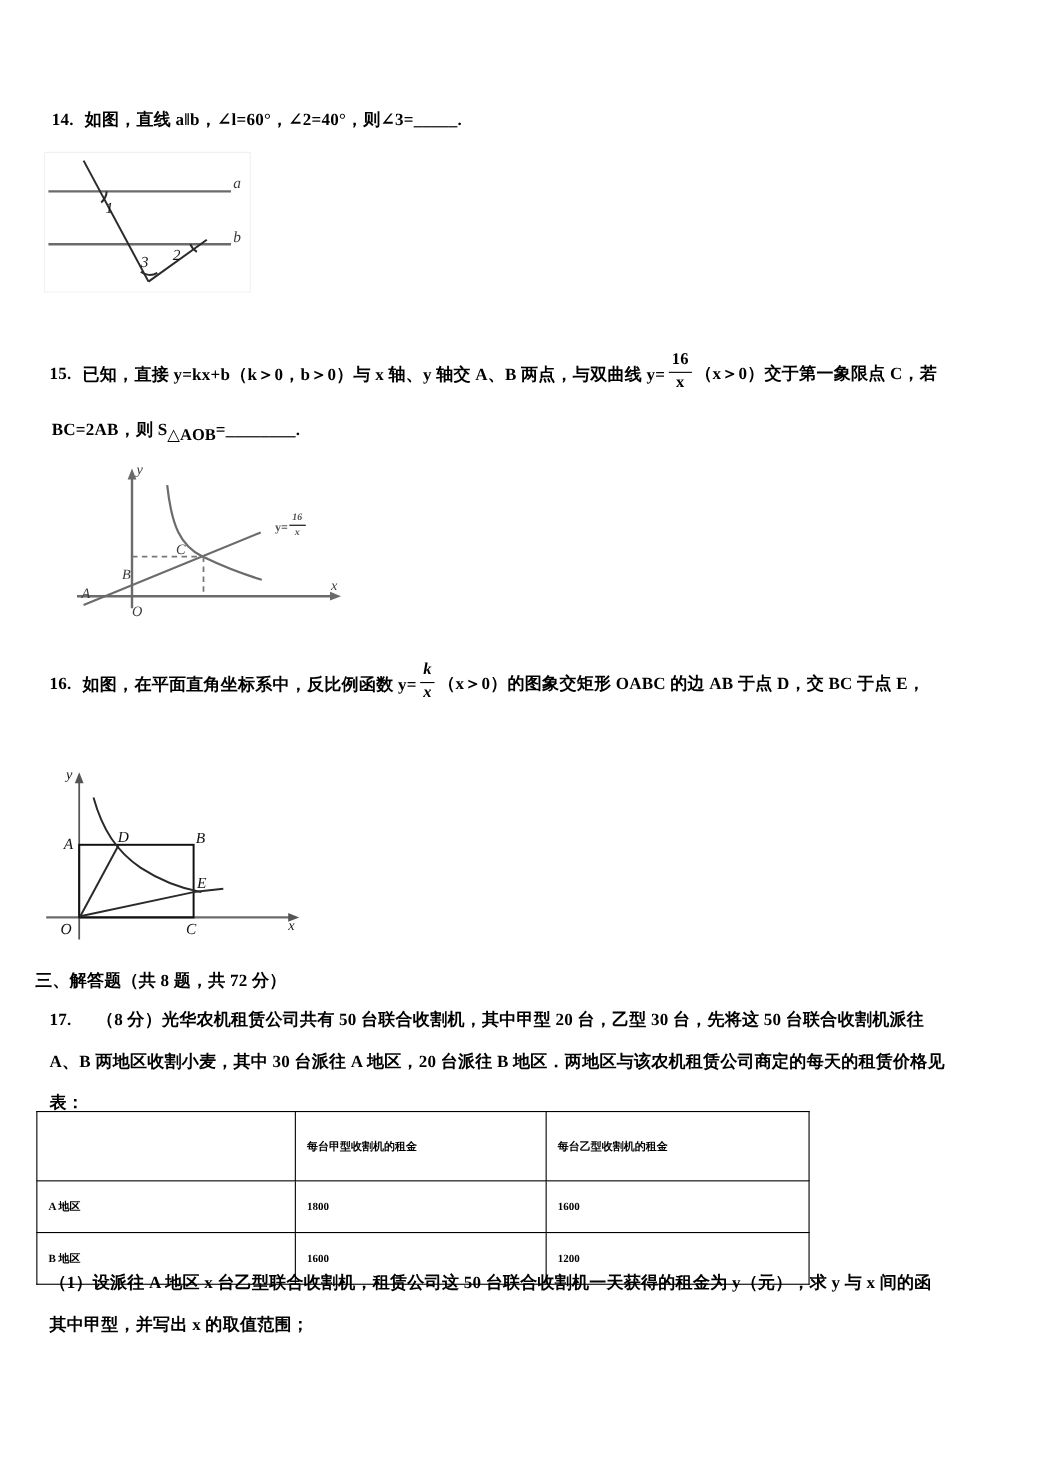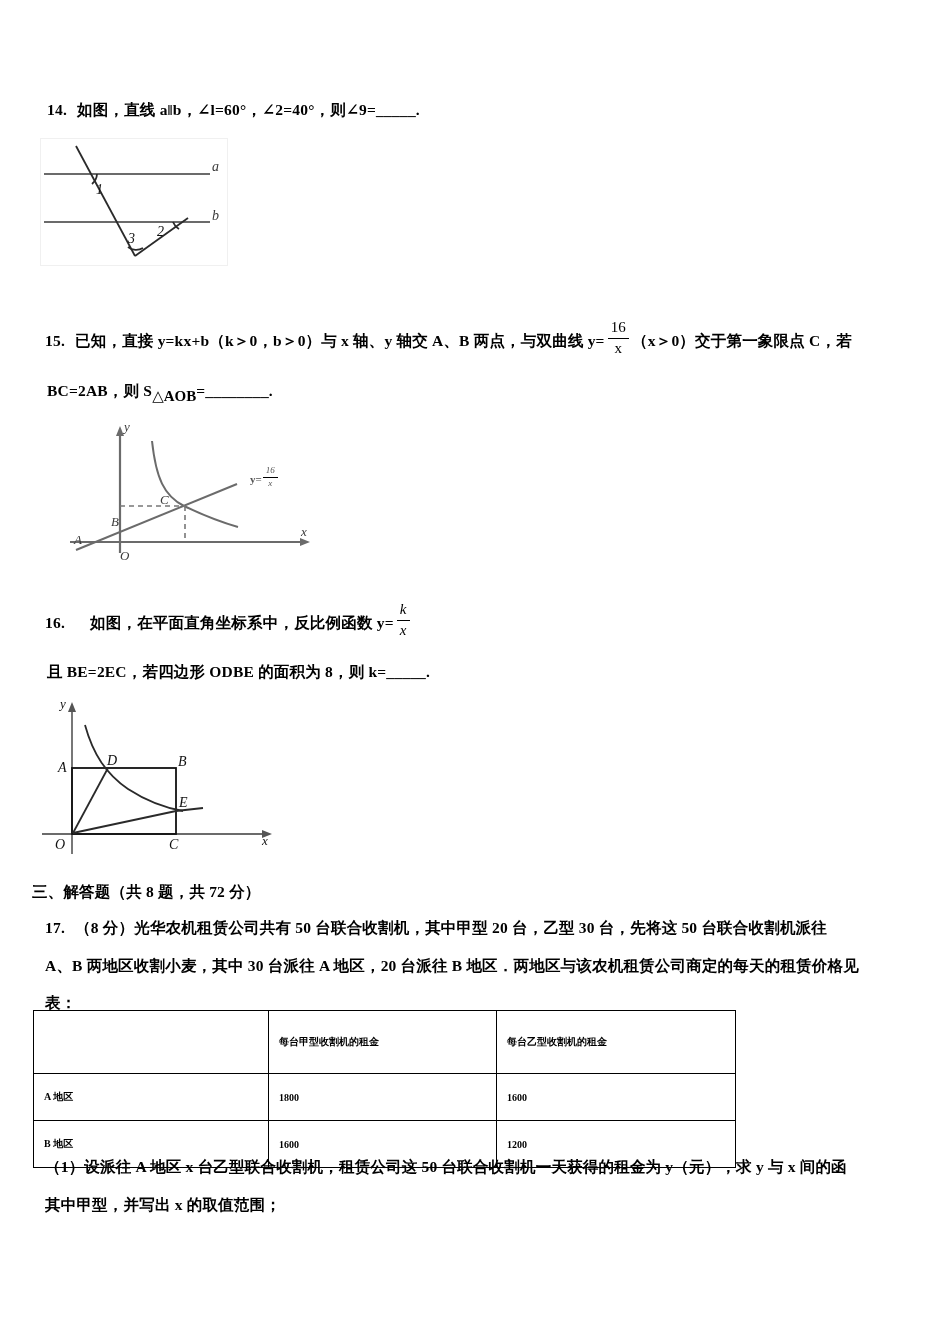--- a/index.html
+++ b/index.html
@@ -30,21 +30,21 @@
     white-space: nowrap;
   }
 
   
   .frac {
     display: inline-block;
     vertical-align: -0.45em;
     text-align: center;
     position: relative;
     margin: 0 3px;
-    font-weight: normal;
+    font-weight: bold;
   }
   .frac .num {
     display: block;
     font-size: 15px;
     line-height: 1.05;
     padding: 0 3px;
   }
   .frac .bar {
     display: block;
     border-bottom: 1.4px solid #000;
@@ -103,21 +103,21 @@
   .lbl { font-family: "Liberation Serif","DejaVu Serif",serif; font-style: italic; fill: #3a3a3a; }
   .lbl-d { font-family: "Liberation Serif","DejaVu Serif",serif; font-style: italic; fill: #111; }
 </style>
 </head>
 <body>
 
 <div class="page">
 
   <div class="q-line" style="left:47px; top:100px; width:860px;">
     <span>14.</span>
-    <span style="margin-left:6px;">如图，直线 a‖b，∠l=60°，∠2=40°，则∠9=_____.</span>
+    <span style="margin-left:6px;">如图，直线 a‖b，∠l=60°，∠2=40°，则∠3=_____.</span>
   </div>
 
   <div class="figure" style="left:40px; top:138px; width:190px; height:128px;">
     <svg width="190" height="128" viewBox="0 0 190 128">
 
       <line class="axis" x1="4" y1="36" x2="170" y2="36"></line>
 
       <line class="axis" x1="4" y1="84" x2="170" y2="84"></line>
 
       <line class="curve-dark" x1="36" y1="8" x2="95" y2="118"></line>
@@ -170,24 +170,23 @@
       <text class="lbl" x="108" y="86" font-size="13">C</text>
       <text class="lbl" x="68" y="142" font-size="13">O</text>
     </svg>
     <div style="position:absolute; left:198px; top:48px; font-size:11px; font-weight:bold; color:#555; font-family:'Liberation Serif',serif;">
       <span>y=</span><span class="frac italic" style="vertical-align:-0.35em; margin:0 1px;"><span class="num" style="font-size:9px;">16</span><span class="bar"></span><span class="den" style="font-size:9px;">x</span></span>
     </div>
   </div>
 
   <div class="q-line" style="left:45px; top:602px; width:885px;">
     <span>16.</span>
-    <span style="margin-left:21px;">如图，在平面直角坐标系中，反比例函数 y=</span><span class="frac italic"><span class="num">k</span><span class="bar"></span><span class="den">x</span></span>
-  </div>
-
-  <div class="q-line" style="left:47px; top:662px;">且 BE=2EC，若四边形 ODBE 的面积为 8，则 k=_____.</div>
+    <span style="margin-left:6px;">如图，在平面直角坐标系中，反比例函数 y=</span><span class="frac italic"><span class="num">k</span><span class="bar"></span><span class="den">x</span></span><span>（x＞0）的图象交矩形 OABC 的边 AB 于点 D，交 BC 于点 E，</span>
+  </div>
+
 
   <div class="figure" style="left:38px; top:692px; width:240px; height:172px;">
     <svg width="240" height="172" viewBox="0 0 240 172">
 
       <line class="axis-thin" x1="34" y1="18" x2="34" y2="162"></line>
       <polygon points="34,10 30,20 38,20" fill="#555"></polygon>
 
       <line class="axis" x1="4" y1="142" x2="228" y2="142"></line>
       <polygon points="234,142 224,138 224,146" fill="#555"></polygon>
 
@@ -208,21 +207,21 @@
       <text class="lbl-d" x="17" y="157" font-size="14">O</text>
       <text class="lbl-d" x="22" y="16" font-size="13">y</text>
       <text class="lbl-d" x="224" y="153" font-size="13">x</text>
     </svg>
   </div>
 
   <div class="q-line" style="left:32px; top:882px;">三、解答题（共 8 题，共 72 分）</div>
 
   <div class="q-line" style="left:45px; top:918px;">
     <span>17.</span>
-    <span style="margin-left:6px;">（8 分）</span><span>光华农机租赁公司共有 50 台联合收割机，其中甲型 20 台，乙型 30 台，先将这 50 台联合收割机派往</span>
+    <span style="margin-left:19px;">（8 分）</span><span>光华农机租赁公司共有 50 台联合收割机，其中甲型 20 台，乙型 30 台，先将这 50 台联合收割机派往</span>
   </div>
 
   <div class="q-line" style="left:45px; top:956px;">A、B 两地区收割小麦，其中 30 台派往 A 地区，20 台派往 B 地区．两地区与该农机租赁公司商定的每天的租赁价格见</div>
 
   <div class="q-line" style="left:45px; top:993px;">表：</div>
 
   <table class="rent-table" style="left:33px; top:1010px;">
     <tbody>
         <tr>
       <td class="c0"></td>

